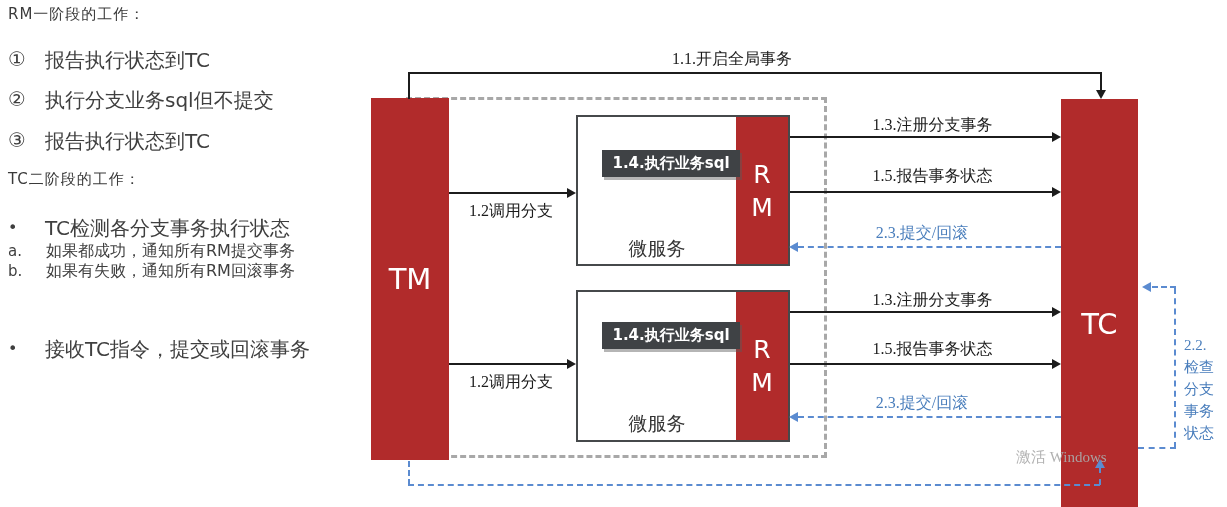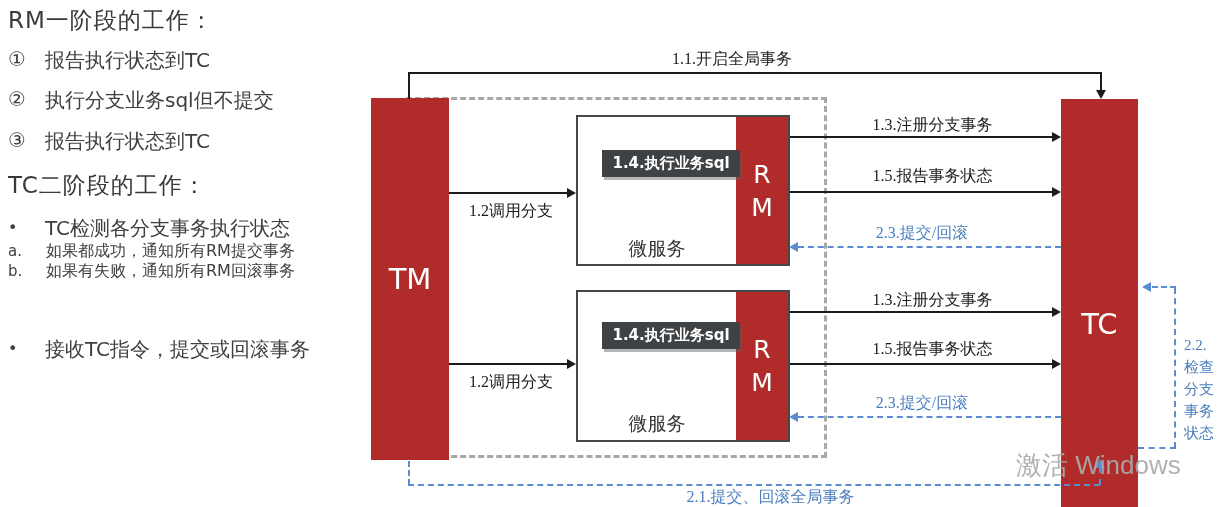--- a/index.html
+++ b/index.html
@@ -2,21 +2,21 @@
 <html><head>
 <meta charset="utf-8">
 <style>
   html,body{margin:0;padding:0;}
   body{width:1227px;height:507px;background:#ffffff;overflow:hidden;
        font-family:"DejaVu Sans","Liberation Sans",sans-serif;}
   .stage{position:relative;width:1227px;height:507px;background:#fff;}
 
   
   .note{position:absolute;color:#3a3a3a;white-space:nowrap;}
-  .note-title{font-size:23px;letter-spacing:1px;}
+  .note-title{font-size:15px;letter-spacing:1px;}
   .note-row{position:absolute;font-size:20px;color:#3f3f3f;white-space:nowrap;}
   .note-row .marker{position:absolute;left:0;top:0;}
   .note-row .ntext{position:absolute;left:37px;top:0;}
   .note-sub{position:absolute;font-size:16px;color:#3f3f3f;white-space:nowrap;}
   .note-sub .marker{position:absolute;left:0;top:1px;font-size:15px;}
   .note-sub .ntext{position:absolute;left:38px;top:0;}
 
   
   .dashrect{position:absolute;left:406px;top:97px;width:421px;height:361px;
             border:3px dashed #a8a8a8;box-sizing:border-box;z-index:1;}
@@ -46,22 +46,22 @@
   .tri-up-b{border-left:5px solid transparent;border-right:5px solid transparent;border-bottom:9px solid #5b8bd0;}
 
   .flbl{position:absolute;font-size:16px;color:#1c1c1c;text-align:center;white-space:nowrap;
         z-index:4;font-family:"Liberation Serif","DejaVu Serif",serif;}
   .flbl-blue{color:#4a7ebc;}
   .flbl-ul{}
   .f22block{position:absolute;left:1184px;top:334px;width:48px;z-index:4;color:#4a7ebc;
             font-size:15px;line-height:22px;text-align:left;
             font-family:"Liberation Serif","DejaVu Serif",serif;}
 
-  .wm1{position:absolute;left:1016px;top:448px;font-size:26px;color:rgba(170,170,170,.92);
-       z-index:10;white-space:nowrap;font-family:Liberation Sans, sans-serif;}
+  .wm1{position:absolute;left:1016px;top:448px;font-size:15px;color:rgba(170,170,170,.92);
+       z-index:10;white-space:nowrap;font-family:Liberation Serif, serif;}
   .wm2{position:absolute;left:1014px;top:477px;font-size:14px;color:rgba(160,160,160,.92);
        z-index:10;white-space:nowrap;font-family:"Liberation Sans",sans-serif;}
 </style>
 </head>
 <body>
 
 <div class="stage">
 
   <div class="note note-title" style="left:8px;top:5px;">RM一阶段的工作：</div>
 
@@ -161,21 +161,20 @@
   <div class="flbl" style="left:830px;top:339px;width:205px;">1.5.报告事务状态</div>
 
   <div class="hdash" style="left:798px;top:416px;width:263px;"></div>
   <div class="tri tri-left-b" style="left:789px;top:412px;"></div>
   <div class="flbl flbl-blue flbl-ul" style="left:822px;top:393px;width:200px;">2.3.提交/回滚</div>
 
   <div class="vdash" style="left:408px;top:461px;height:24px;"></div>
   <div class="hdash" style="left:408px;top:484px;width:692px;"></div>
   <div class="vdash" style="left:1099px;top:467px;height:18px;"></div>
   <div class="tri tri-up-b" style="left:1095px;top:459px;"></div>
-  <div class="flbl flbl-blue" style="left:668px;top:487px;width:205px;">2.1.提交、回滚全局事务</div>
 
   <div class="hdash" style="left:1138px;top:447px;width:38px;"></div>
   <div class="vdash" style="left:1174px;top:288px;height:160px;"></div>
   <div class="hdash" style="left:1152px;top:286px;width:24px;"></div>
   <div class="tri tri-left-b" style="left:1142px;top:282px;"></div>
   <div class="f22block">
     <div>2.2.</div>
     <div>检查</div>
     <div>分支</div>
     <div>事务</div>

